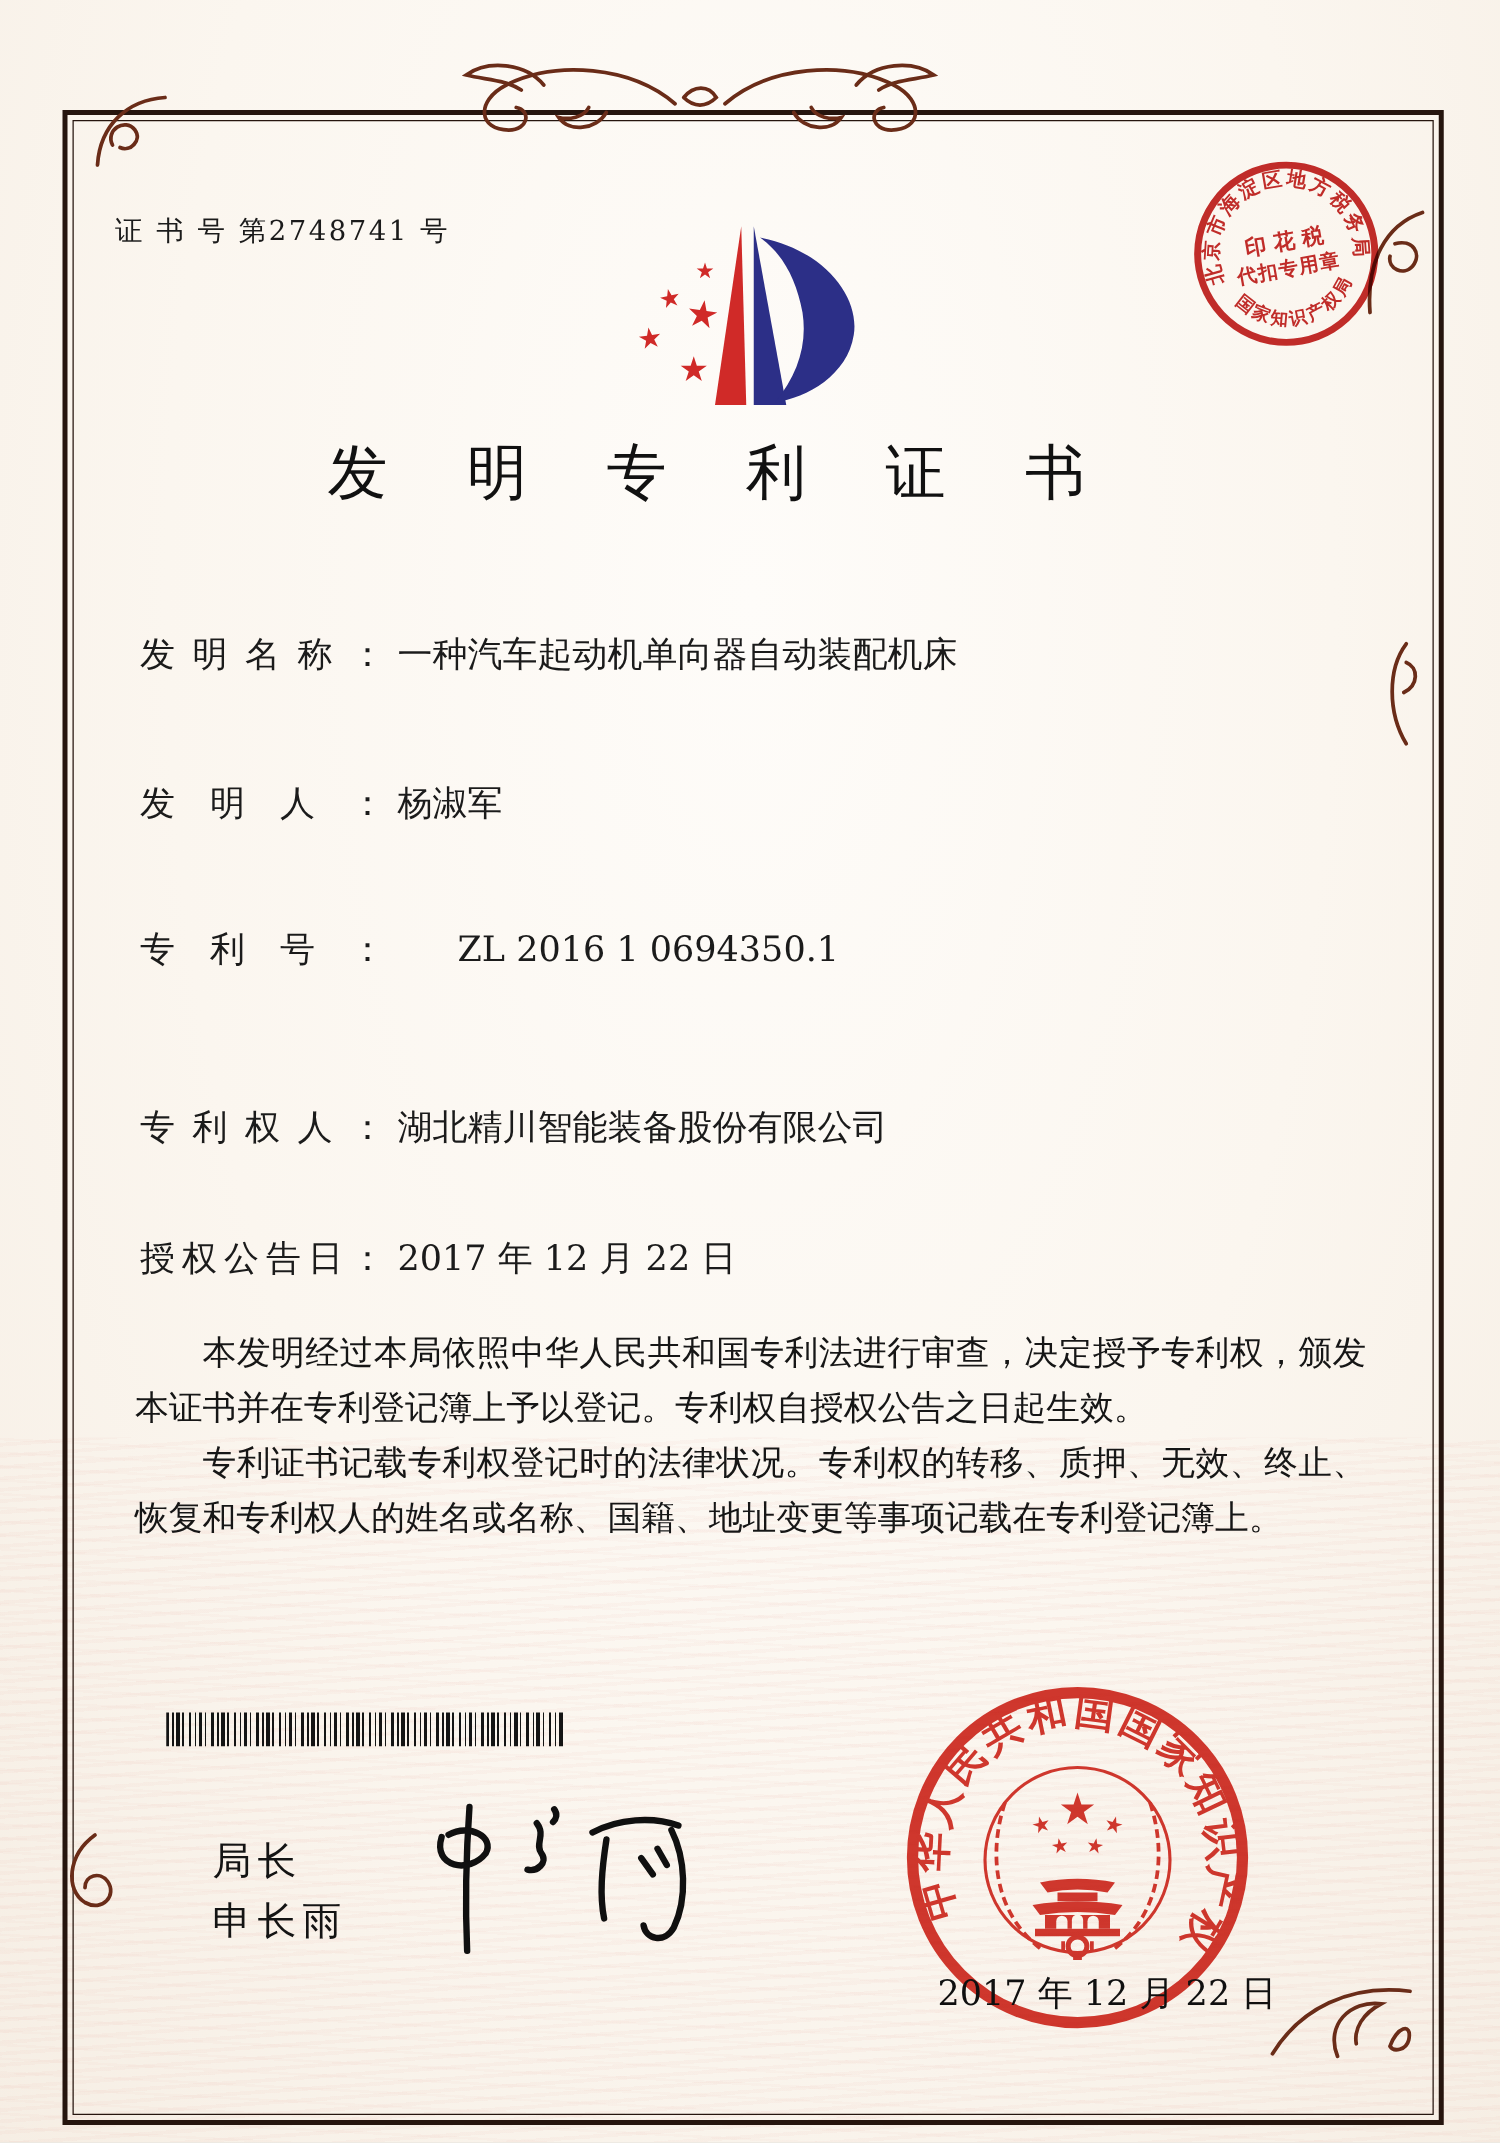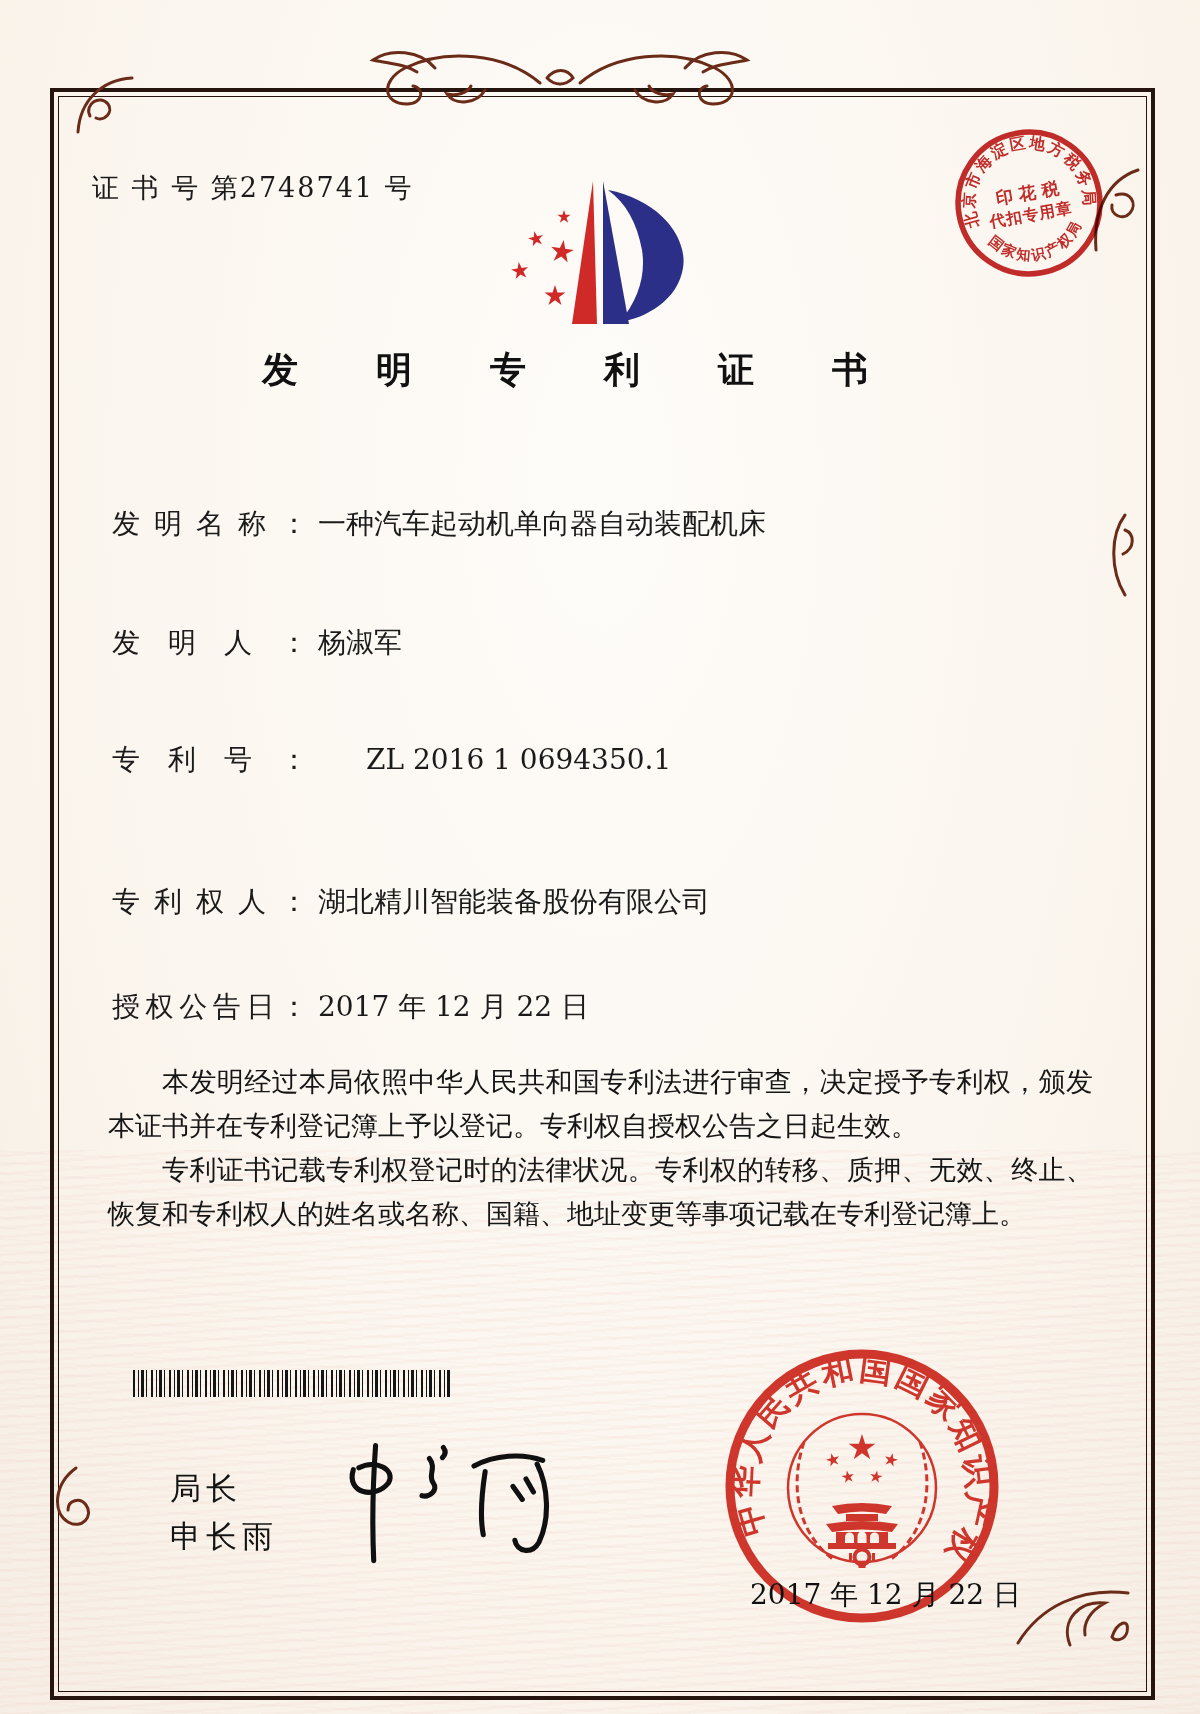--- a/index.html
+++ b/index.html
@@ -12,24 +12,24 @@
   .texture{
     position:absolute; left:0; right:0; top:1150px; bottom:0; z-index:0; pointer-events:none;
     background:
       repeating-linear-gradient(-4deg, rgba(224,138,128,0.05) 0 3px, rgba(0,0,0,0) 3px 9px),
       repeating-linear-gradient(3deg, rgba(224,138,128,0.04) 0 2px, rgba(0,0,0,0) 2px 11px);
   }
   .frame-thick{position:absolute; left:50px; right:45px; top:88px; bottom:14px; border:4px solid #26150e; z-index:1;}
   .frame-thin {position:absolute; left:58px; right:53px; top:96px; bottom:22px; border:1.5px solid #26150e; z-index:1;}
   .orn{position:absolute; z-index:2;}
   .orn path{fill:none; stroke:#6a2c18; stroke-width:3; stroke-linecap:round;}
-  .cert-no{position:absolute; left:92px; top:170px; font-size:27px; letter-spacing:2px; z-index:3;}
+  .cert-no{position:absolute; left:92px; top:170px; font-size:22px; letter-spacing:2px; z-index:3;}
   .logo{position:absolute; left:440px; top:148px; width:280px; height:185px; z-index:3;}
   .tax-stamp{position:absolute; left:948px; top:122px; width:162px; height:162px; z-index:4; mix-blend-mode:multiply; opacity:.95;}
-  .title{position:absolute; left:262px; top:346px; width:606px; font-size:36px; font-weight:700;
+  .title{position:absolute; left:262px; top:346px; width:606px; font-size:48px; font-weight:400;
          text-align:justify; text-align-last:justify; z-index:3; color:#111;}
   .field{position:absolute; left:112px; display:flex; align-items:baseline; font-size:28px; z-index:3; white-space:nowrap;}
   .flabel{display:inline-block; width:196px; text-align:justify; text-align-last:justify; flex:0 0 auto;}
   .fvalue{margin-left:10px;}
   .bodytext{position:absolute; left:108px; top:1060px; width:985px; font-size:27px; line-height:44px;
             text-align:justify; z-index:3; color:#161616;}
   .bodytext p{margin:0; text-indent:2em;font-family:Liberation Serif, serif;}
   .barcode{position:absolute; left:133px; top:1370px; width:318px; height:27px; z-index:3;
     background:repeating-linear-gradient(90deg,#141414 0 2px,rgba(0,0,0,0) 2px 5px,#141414 5px 6px,rgba(0,0,0,0) 6px 8px,#141414 8px 11px,rgba(0,0,0,0) 11px 13px,#141414 13px 14px,rgba(0,0,0,0) 14px 18px);}
   .director{position:absolute; left:130px; z-index:3; font-family:"DejaVu Sans","Liberation Sans",sans-serif;

